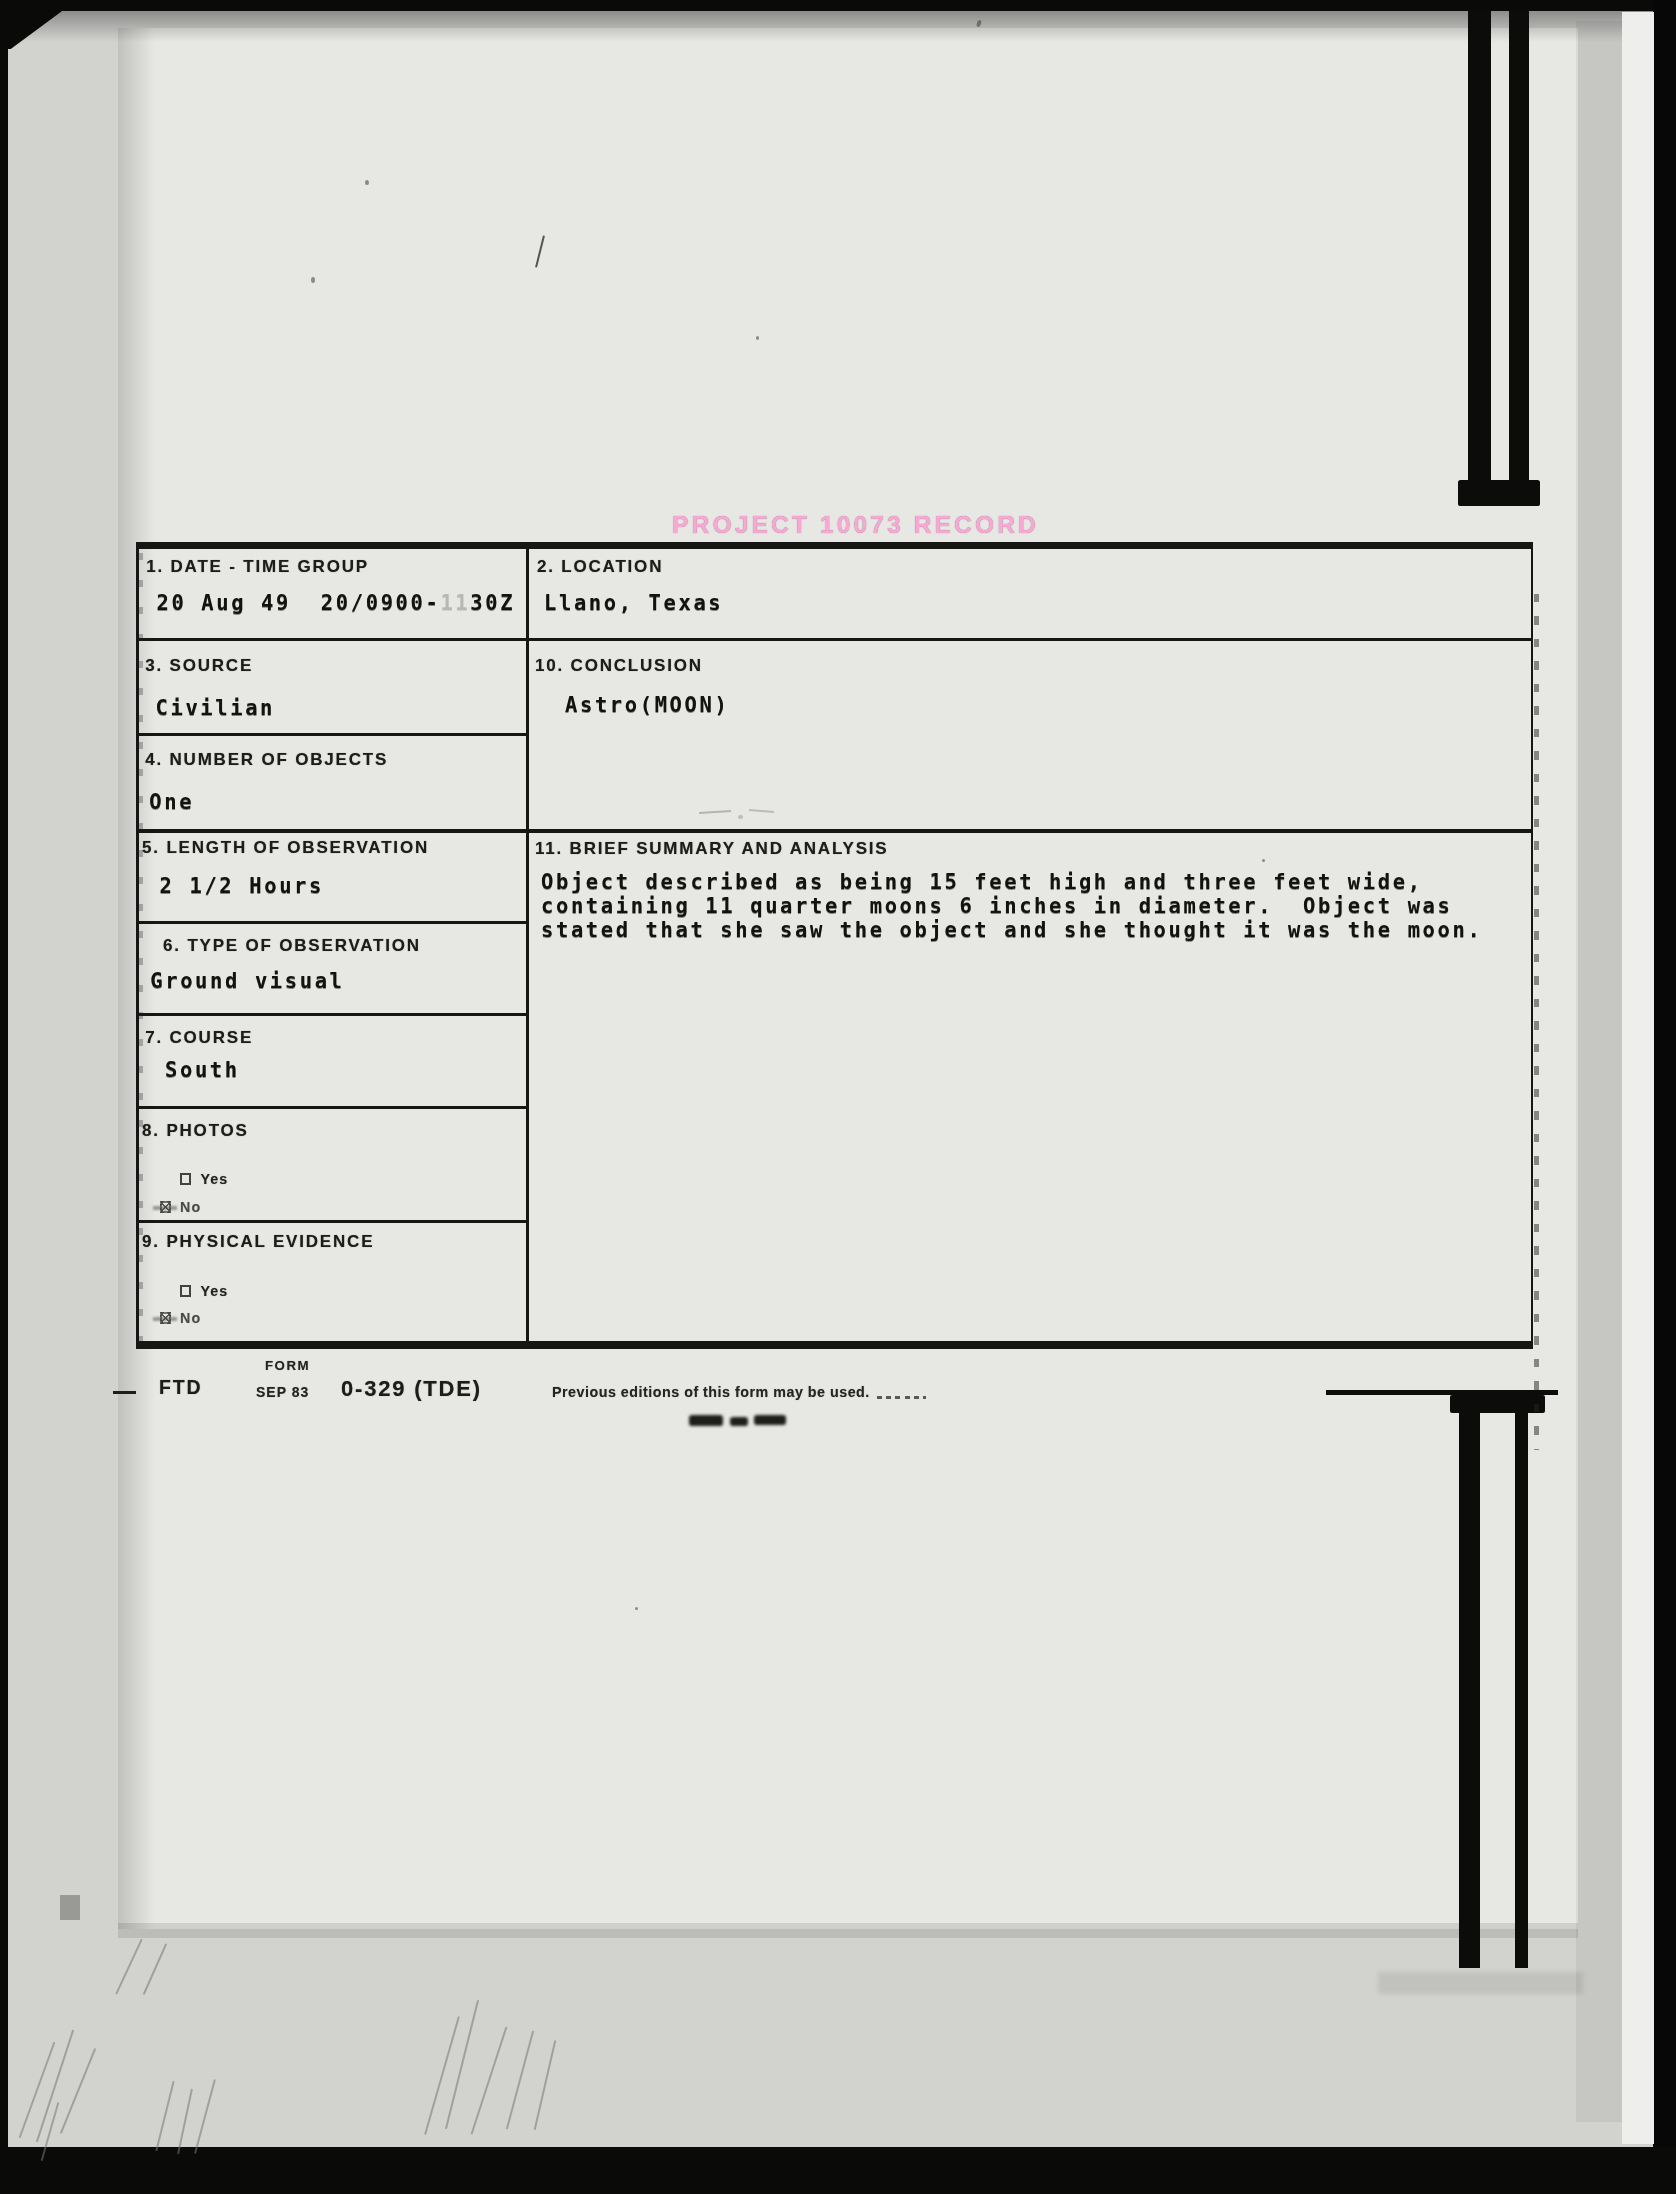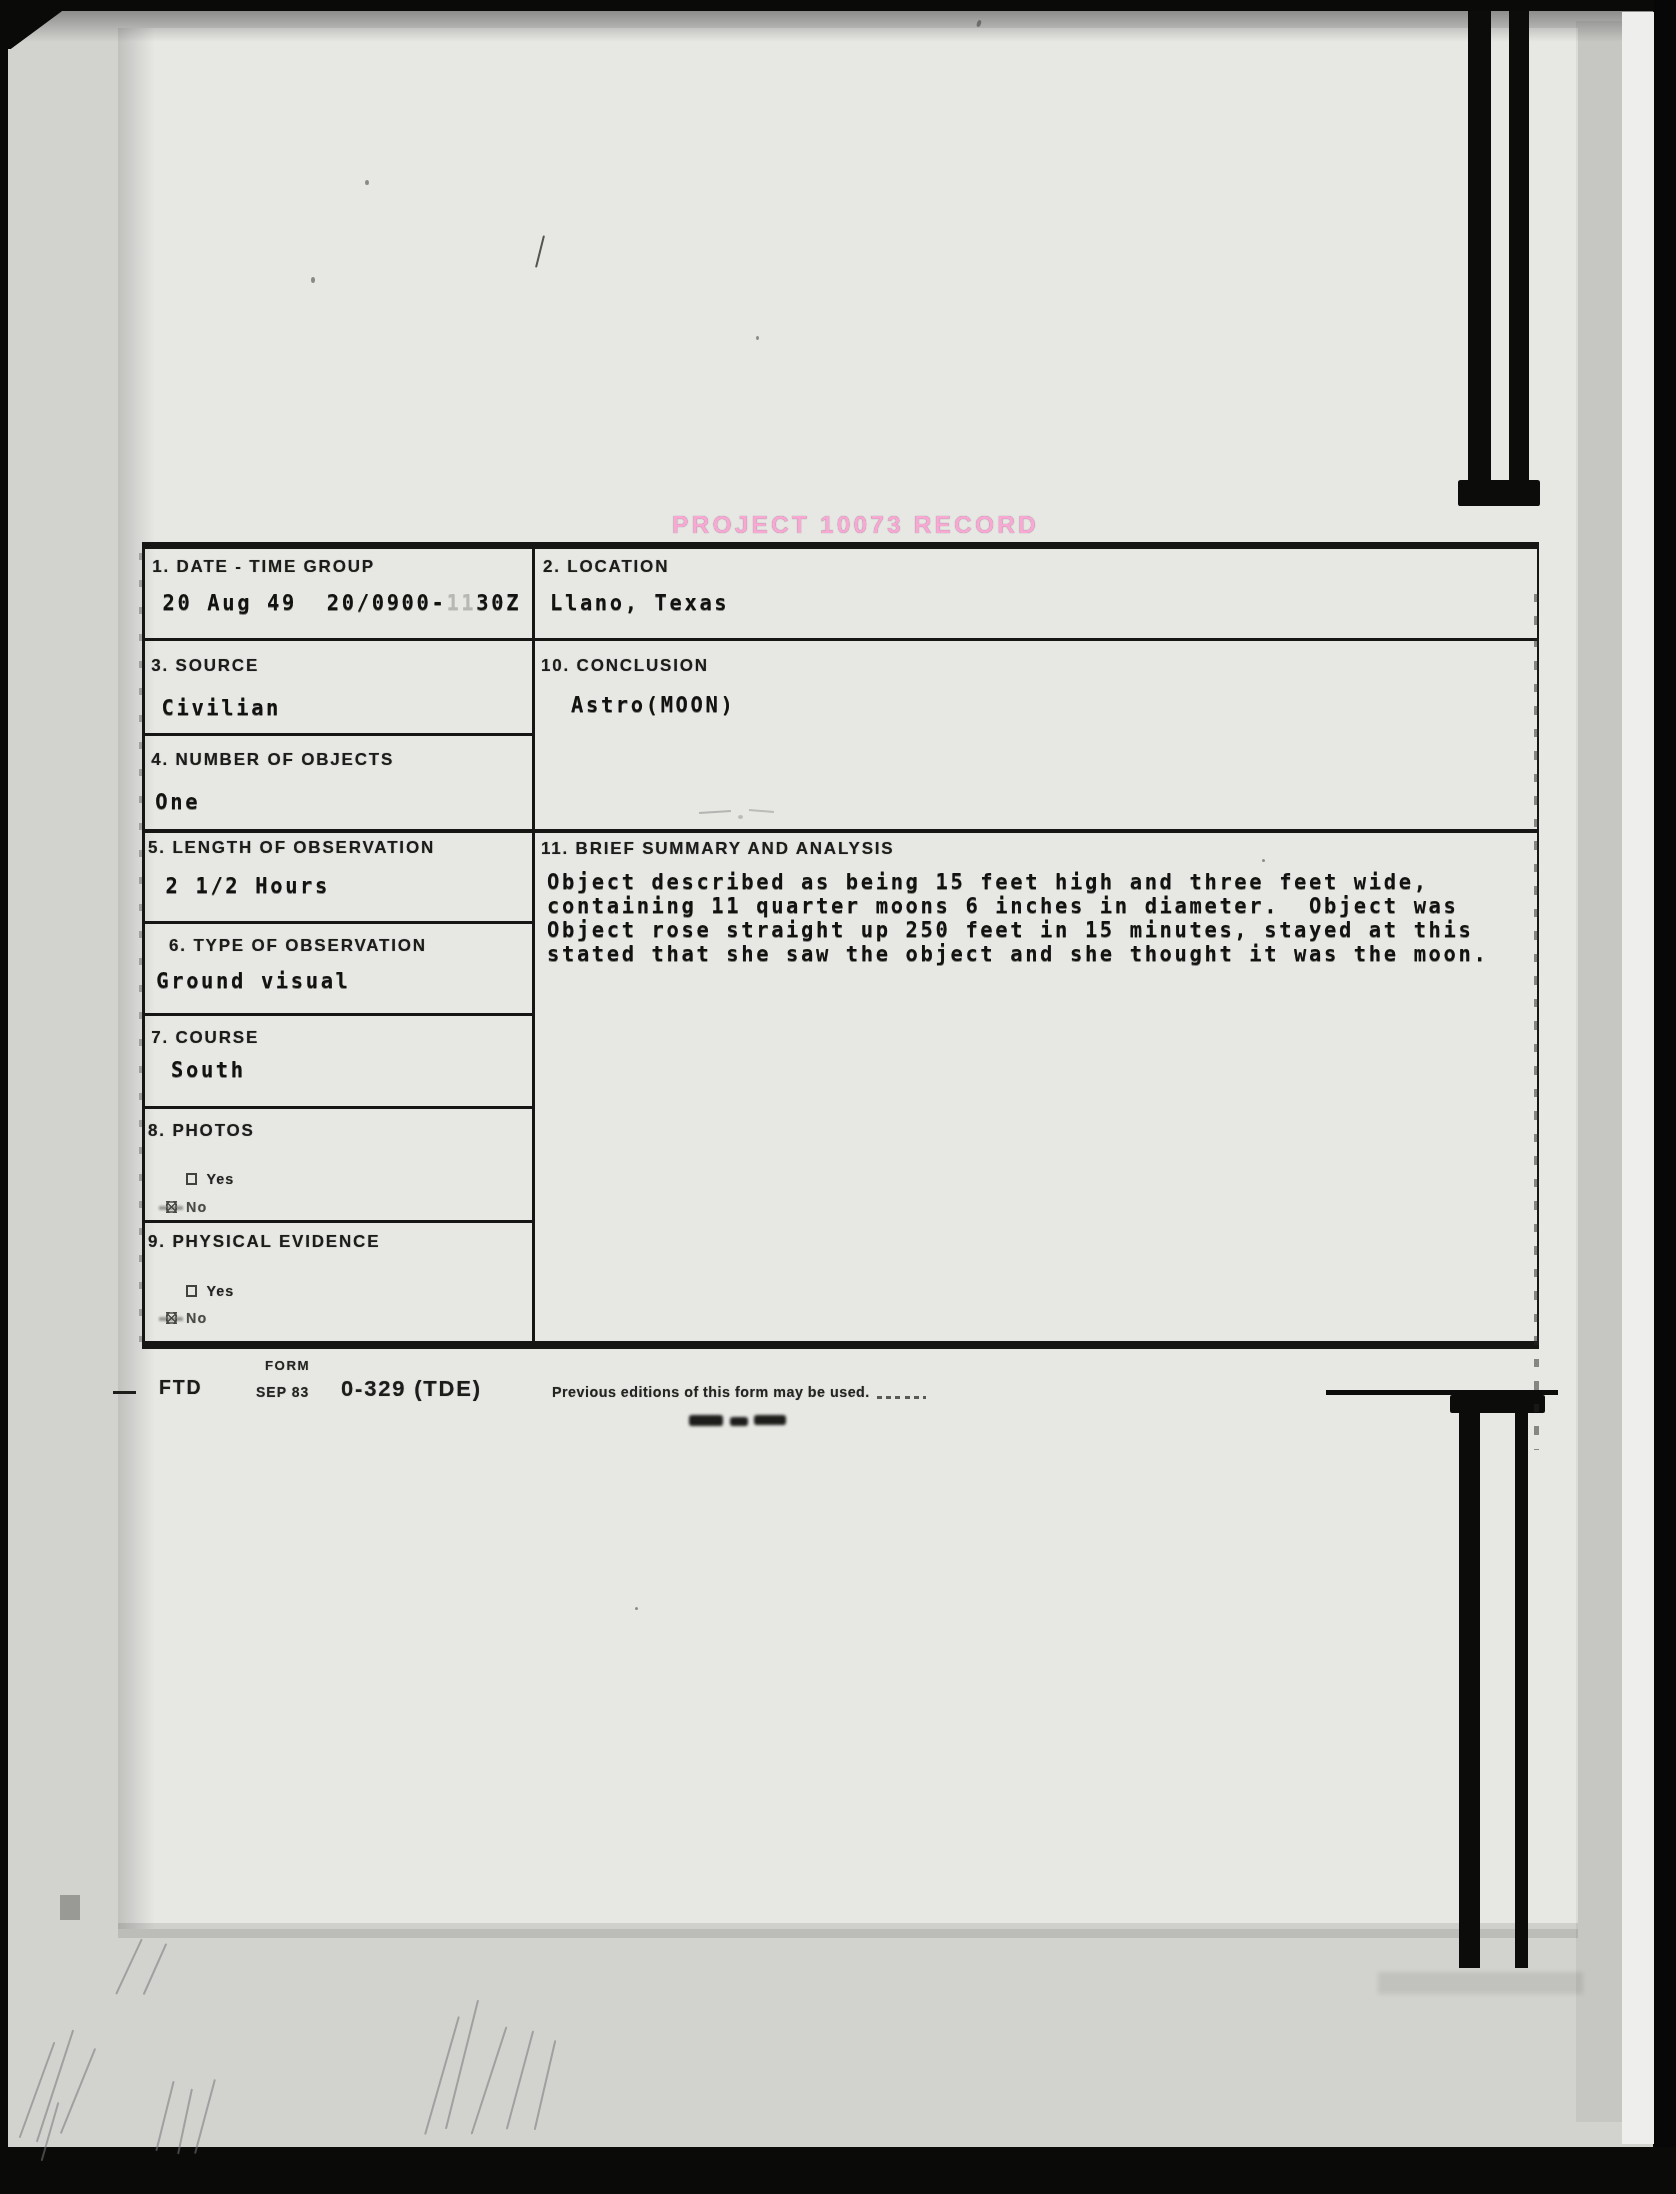--- a/index.html
+++ b/index.html
@@ -37,21 +37,21 @@
   .lbl{font-weight:700;font-size:17px;line-height:1;letter-spacing:1.8px;color:#1c1c1a;
        text-shadow:0 0 1px rgba(20,20,20,.5);filter:blur(0.3px);white-space:nowrap;}
   .tw{font-family:"DejaVu Sans Mono",monospace;font-weight:600;font-size:20.5px;line-height:24px;
       letter-spacing:2.6px;color:#121210;text-shadow:0 0.5px 0.5px rgba(10,10,10,.45);white-space:pre;}
   .faint-ink{opacity:.22;}
   .small-print{font-weight:700;font-size:14.3px;letter-spacing:1px;color:#242422;
        text-shadow:0 0 1px rgba(20,20,20,.4);filter:blur(0.2px);}
 
   
   .ln{background:#161614;}
-  .form-box{left:142px;top:542px;width:1397px;height:807px;}
+  .form-box{left:136px;top:542px;width:1397px;height:807px;}
 
   
   .cbrow{display:flex;align-items:center;gap:9.2px;}
   .cb{position:relative;width:11.3px;height:11.3px;border:2px solid rgba(25,25,23,.8);box-sizing:border-box;}
   .cb.xed{border-color:rgba(25,25,23,.7);
     background:linear-gradient(45deg,transparent 40%,rgba(25,25,23,.85) 46%,rgba(25,25,23,.85) 54%,transparent 60%),
                linear-gradient(-45deg,transparent 40%,rgba(25,25,23,.85) 46%,rgba(25,25,23,.85) 54%,transparent 60%);}
   .cb.xed::before{content:"";position:absolute;left:-8.2px;right:-8.2px;top:40%;height:3.6px;
     background:rgba(30,30,28,.5);filter:blur(0.8px);}
 
@@ -123,21 +123,20 @@
     <div class="abs lbl" style="left:9.2px;top:209px;">4. NUMBER OF OBJECTS</div>
     <div class="abs tw" style="left:13.3px;top:248px;">One</div>
 
     <div class="abs lbl" style="left:6.1px;top:297px;">5. LENGTH OF OBSERVATION</div>
     <div class="abs tw" style="left:23.6px;top:332px;">2 1/2 Hours</div>
 
     <div class="abs lbl" style="left:399px;top:298px;">11. BRIEF SUMMARY AND ANALYSIS</div>
     <div class="abs" style="left:405px;top:328px;width:989px;">
       <div class="tw">Object described as being 15 feet high and three feet wide,</div>
       <div class="tw">containing 11 quarter moons 6 inches in diameter.  Object was</div>
-      <div class="tw">Object rose straight up 250 feet in 15 minutes, stayed at this</div>
       <div class="tw">stated that she saw the object and she thought it was the moon.</div>
     </div>
 
     <div class="abs lbl" style="left:6.1px;top:395px;margin-left:21px;">6. TYPE OF OBSERVATION</div>
     <div class="abs tw" style="left:14.3px;top:427px;">Ground visual</div>
 
     <div class="abs lbl" style="left:9.2px;top:487px;">7. COURSE</div>
     <div class="abs tw" style="left:29px;top:516px;">South</div>
 
     <div class="abs lbl" style="left:6.1px;top:580px;">8. PHOTOS</div>

